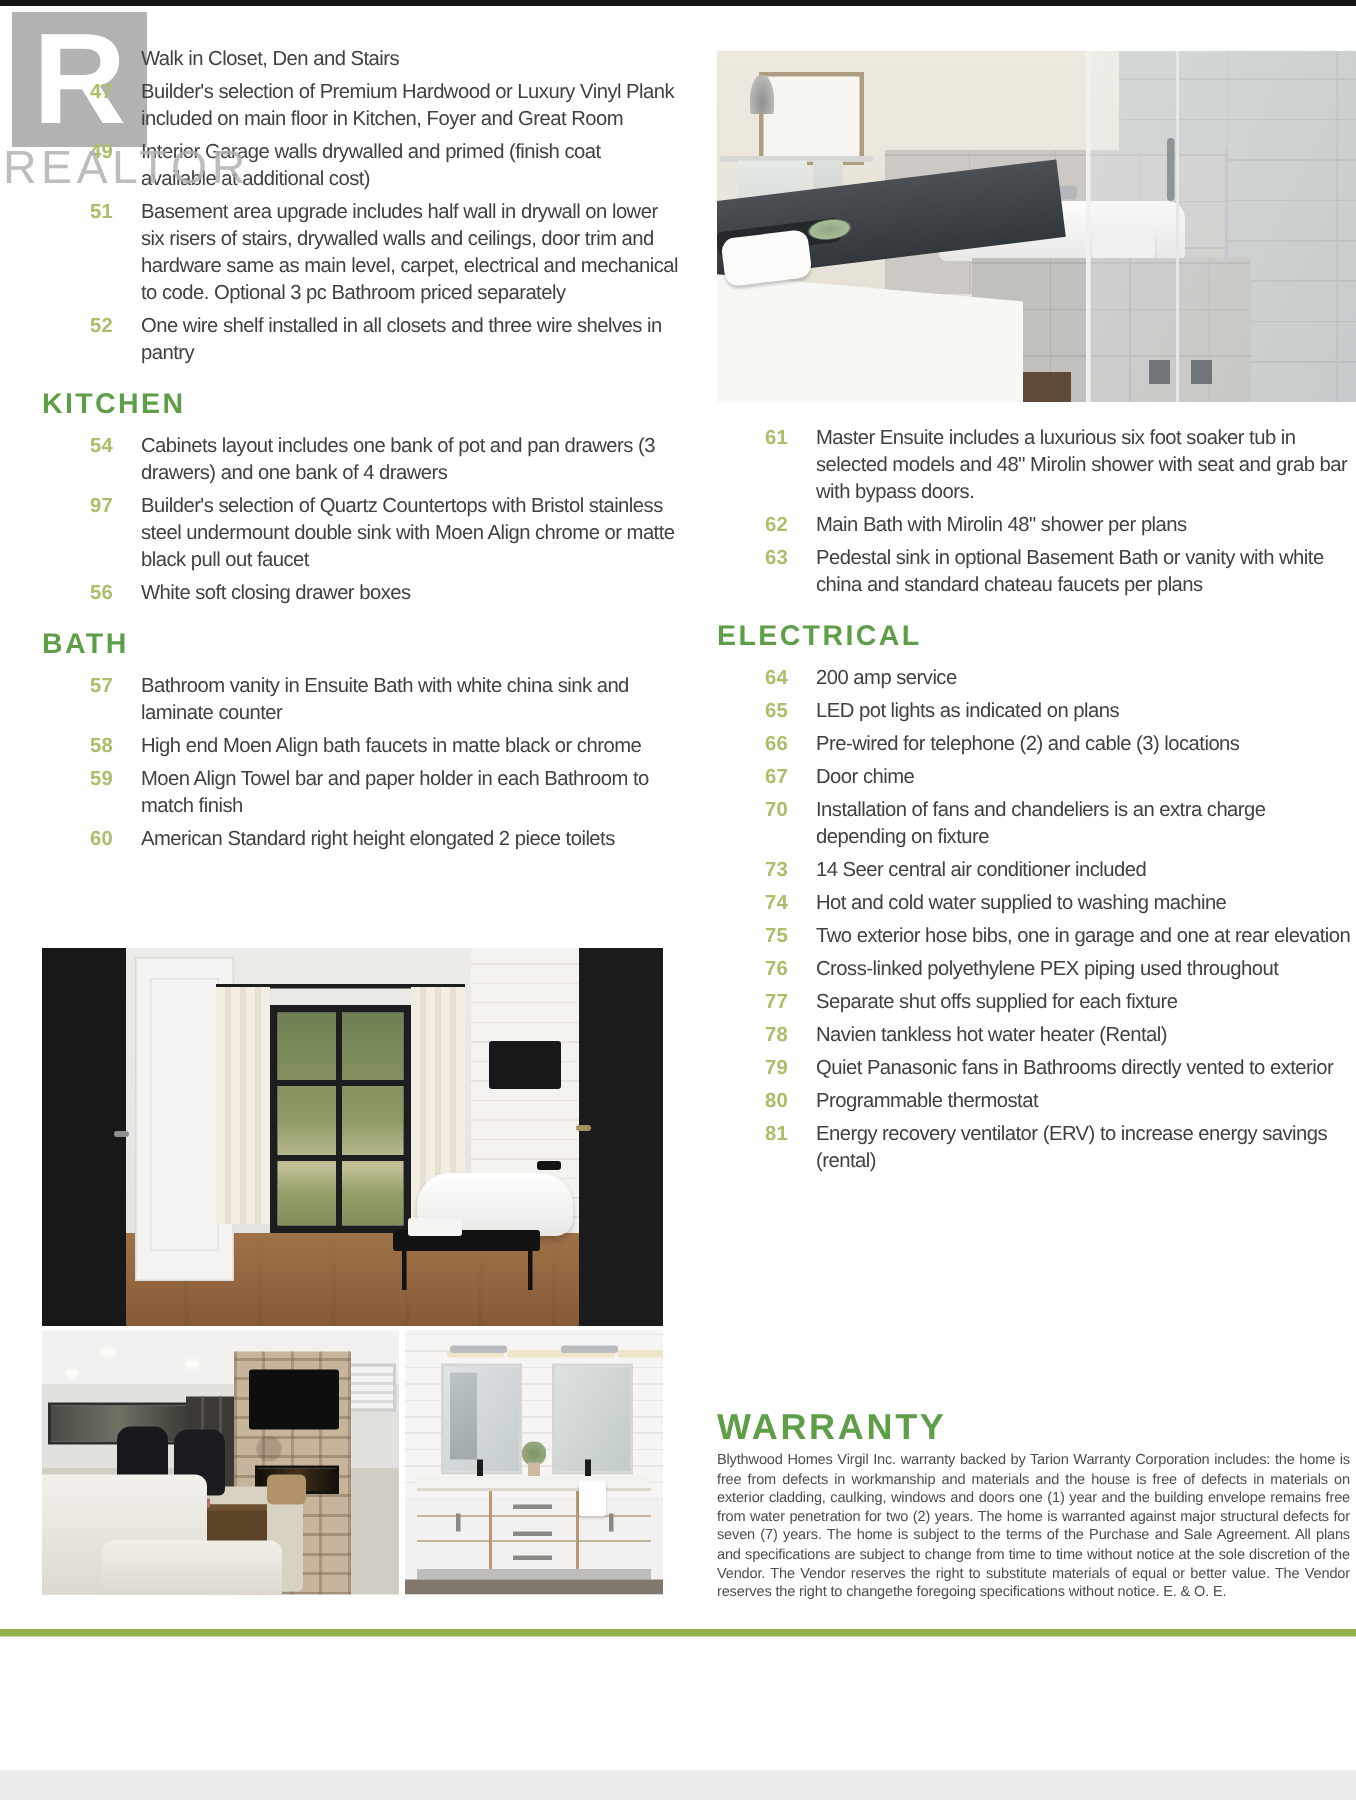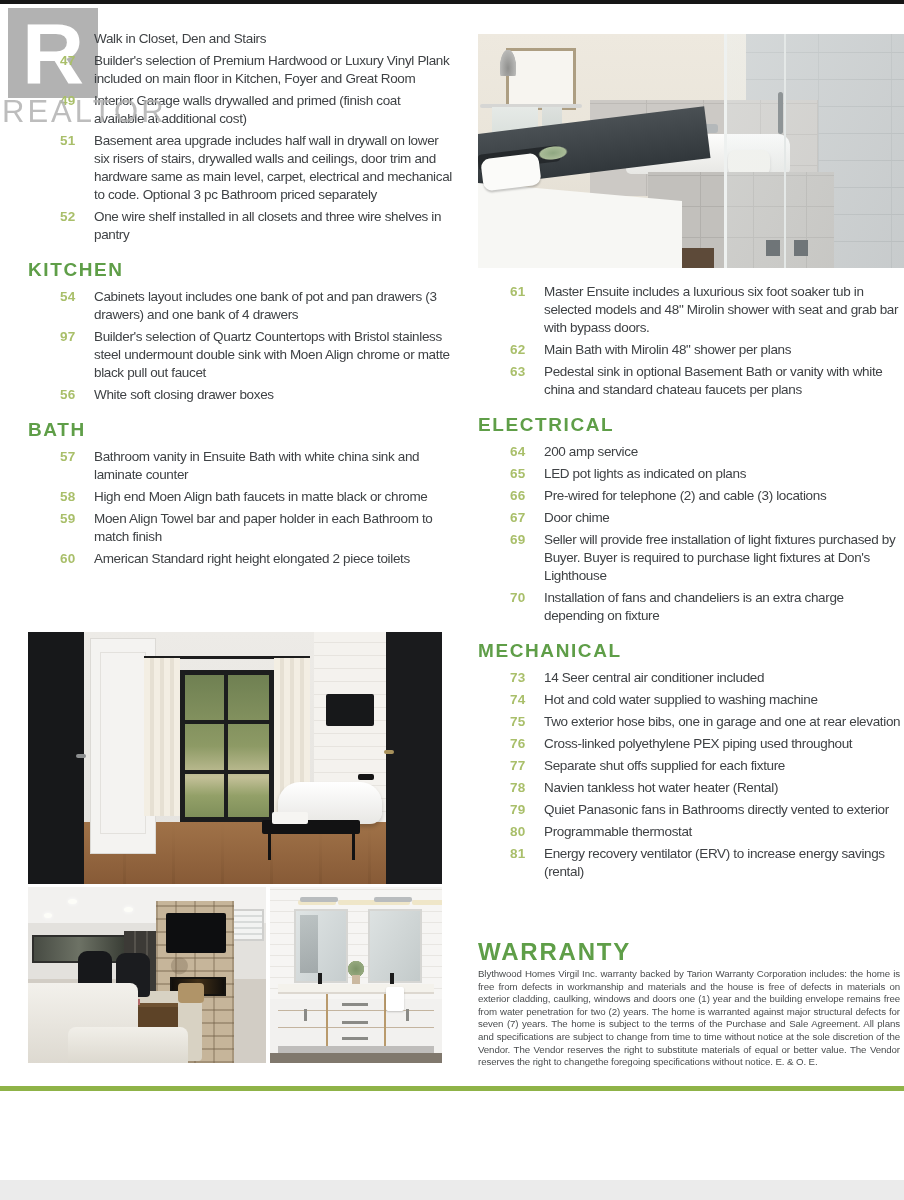--- a/index.html
+++ b/index.html
@@ -276,28 +276,23 @@
         </div>
         <div class="item">
           <span class="num">66</span>
           <span class="txt">Pre-wired for telephone (2) and cable (3) locations</span>
         </div>
         <div class="item">
           <span class="num">67</span>
           <span class="txt">Door chime</span>
         </div>
         <div class="item">
-          <span class="num">69</span>
-          <span class="txt">Seller will provide free installation of light fixtures purchased by Buyer. Buyer is required to purchase light fixtures at Don's Lighthouse</span>
-        </div>
-        <div class="item">
           <span class="num">70</span>
           <span class="txt">Installation of fans and chandeliers is an extra charge depending on fixture</span>
         </div>
-        <div class="sec-heading">MECHANICAL</div>
         <div class="item">
           <span class="num">73</span>
           <span class="txt">14 Seer central air conditioner included</span>
         </div>
         <div class="item">
           <span class="num">74</span>
           <span class="txt">Hot and cold water supplied to washing machine</span>
         </div>
         <div class="item">
           <span class="num">75</span>

